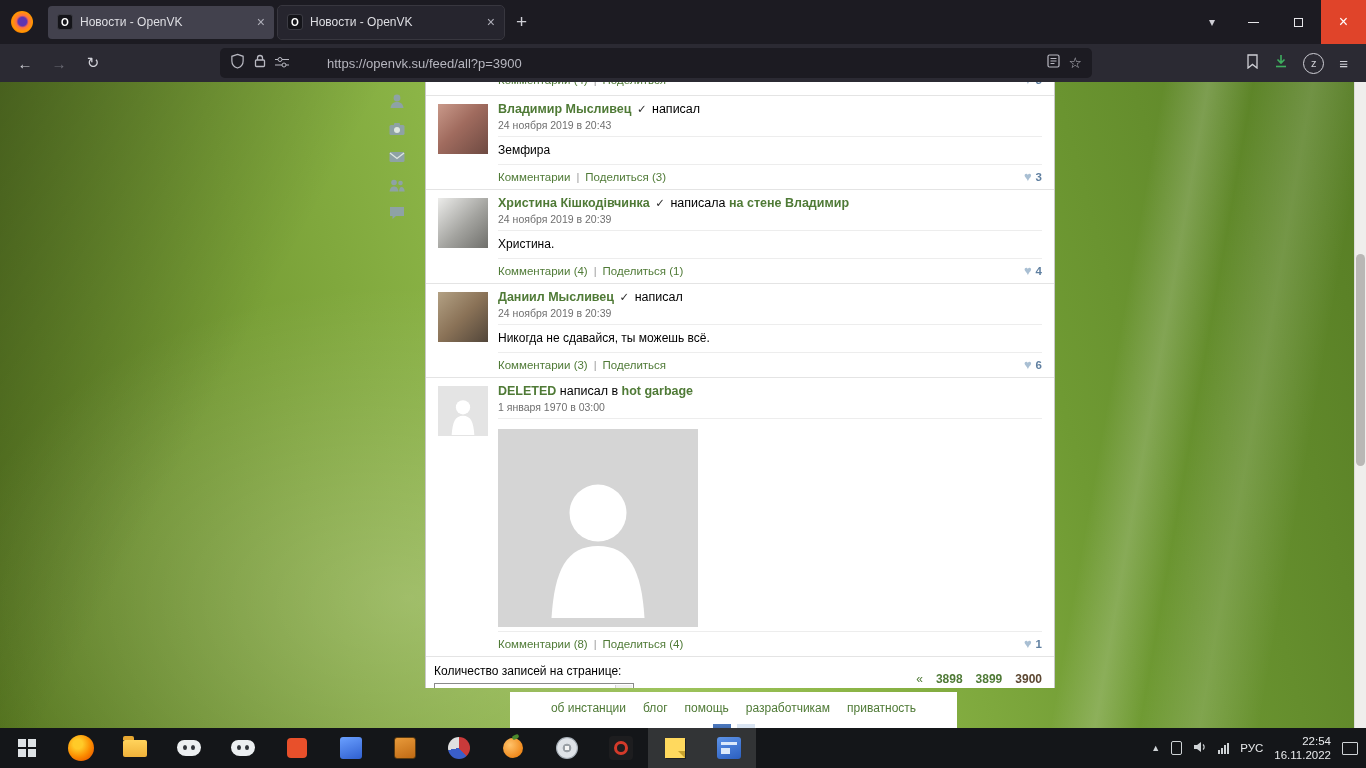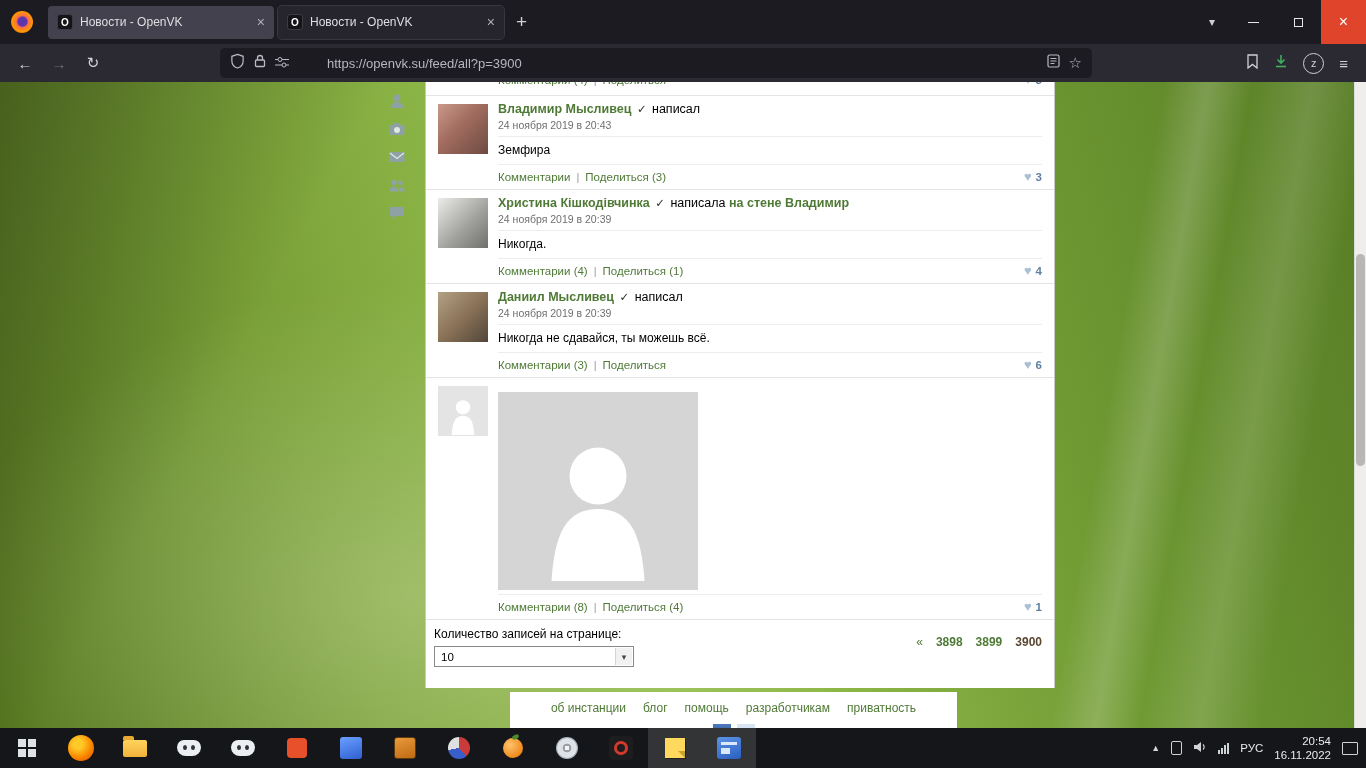--- a/index.html
+++ b/index.html
@@ -298,21 +298,21 @@
       <div class="pmain">
         <div class="phead">
           <div class="headline">
             <span class="pname">Христина Кішкодівчинка</span>
             <span class="pcheck">✓</span>
             <span class="paction">написала</span>
             <span class="ptarget">на стене Владимир</span>
           </div>
           <div class="pdate">24 ноября 2019 в 20:39</div>
         </div>
-        <div class="pbody">Никогда.</div>
+        <div class="pbody">Христина.</div>
         <div class="pactions">
           <span class="lnk">Комментарии (4)</span>
           <span class="sep">|</span>
           <span class="lnk">Поделиться (1)</span>
           <span class="likes">
             <span class="heart">♥</span>
             <span>4</span>
           </span>
         </div>
       </div>
@@ -343,20 +343,28 @@
     </div>
 
     <div class="post">
       <div class="avatar av-placeholder">
         <svg class="sil" width="42" height="44" viewBox="0 0 100 100">
             <circle cx="50" cy="34" r="17" fill="#fff"></circle>
             <path d="M50 54 C32 54 25 68 23 100 L77 100 C75 68 68 54 50 54 Z" fill="#fff"></path>
           </svg>
       </div>
       <div class="pmain">
+        <div class="phead">
+          <div class="headline">
+            <span class="pname">DELETED</span>
+            <span class="paction">написал в</span>
+            <span class="ptarget">hot garbage</span>
+          </div>
+          <div class="pdate">1 января 1970 в 03:00</div>
+        </div>
         <div class="post-img">
           <svg class="sil" width="150" height="168" viewBox="0 0 100 100">
               <circle cx="50" cy="30" r="19" fill="#fff"></circle>
               <path d="M50 52 C29 52 21 68 19 100 L81 100 C79 68 71 52 50 52 Z" fill="#fff"></path>
             </svg>
         </div>
         <div class="pactions">
           <span class="lnk">Комментарии (8)</span>
           <span class="sep">|</span>
           <span class="lnk">Поделиться (4)</span>
@@ -463,18 +471,18 @@
           <path d="M10 3.5 C11.5 4.8 11.5 7.2 10 8.5" stroke="#cfd3d6" fill="none" stroke-width="1.2"></path>
         </svg></span>
     <span class="t-bars">
         <span class="b1"></span>
         <span class="b2"></span>
         <span class="b3"></span>
         <span class="b4"></span>
       </span>
     <span class="t-lang">РУС</span>
     <div class="t-clock">
-      <div>20:54</div>
+      <div>22:54</div>
       <div>16.11.2022</div>
     </div>
     <span class="t-notif"></span>
   </div>
 </div>
 
 </body></html>

